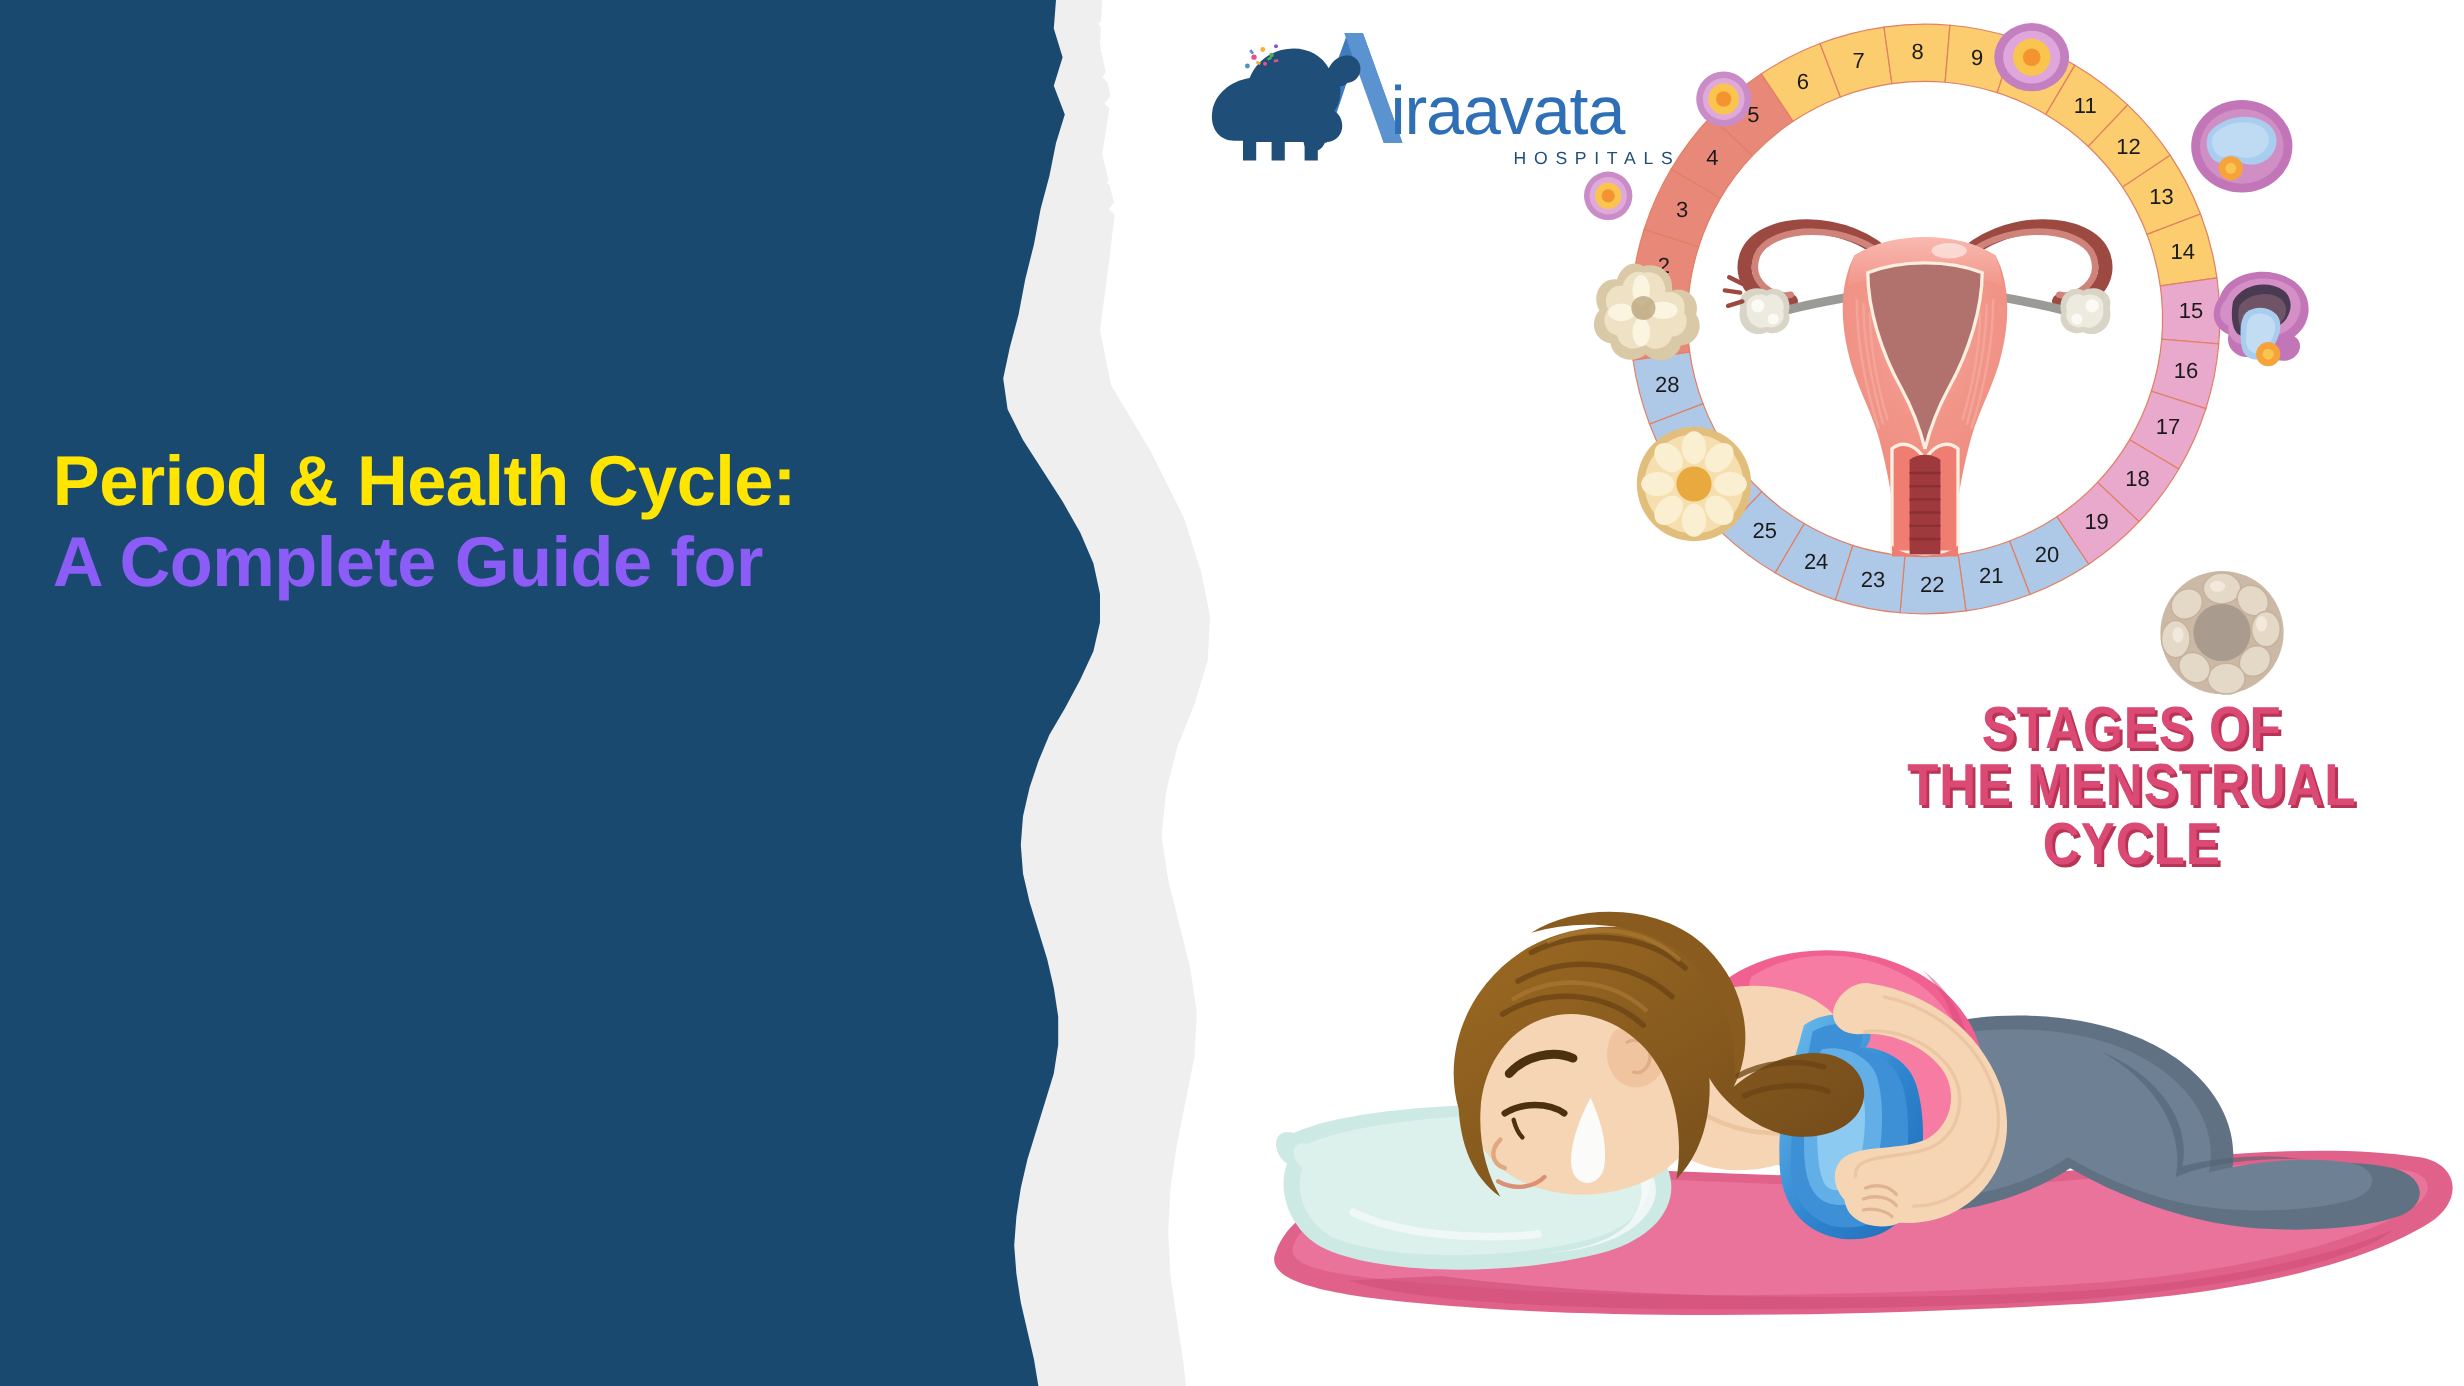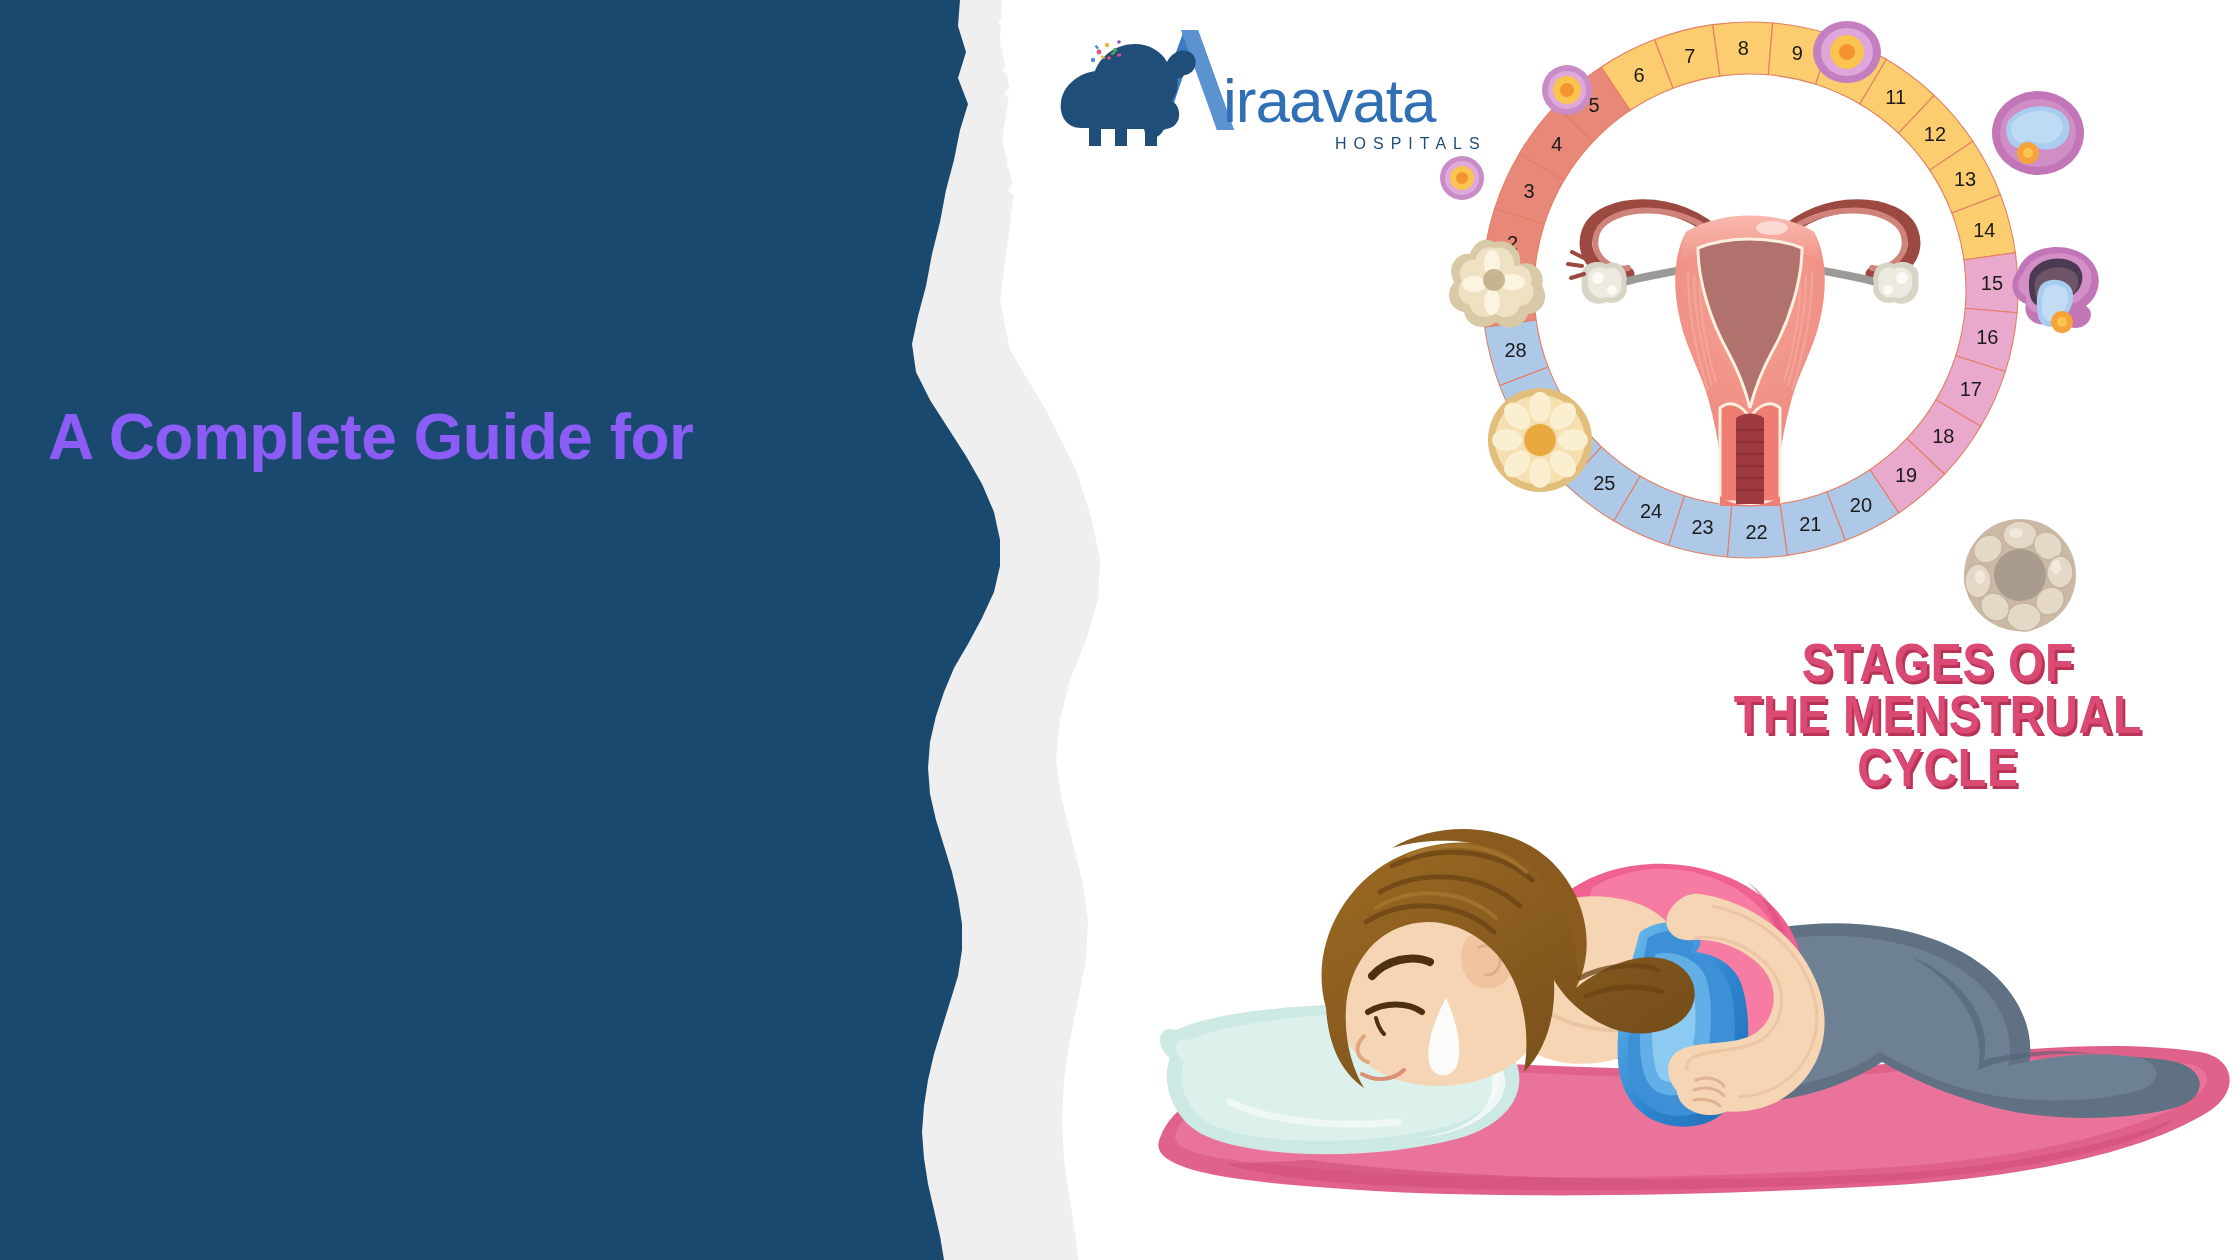--- a/index.html
+++ b/index.html
@@ -13,21 +13,21 @@
   #left-panel svg { display:block; width:1160px; height:1260px; }
 
   
   #headline { position:absolute; left:48px; top:400px; width:980px; }
   .hl-line { font-size:64px; line-height:1.16; font-weight:700;
              letter-spacing:-0.5px; white-space:pre-wrap; }
   .hl-accent { color:#FFE500; }
   .hl-plain  { color:#8b5cf6; }
 
   
-  #logo { position:absolute; left:1053px; top:18px; width:470px; height:140px; }
+  #logo { position:absolute; left:1094px; top:18px; width:470px; height:140px; }
   #logo svg { display:block; }
 
   
   #wheel-wrap { position:absolute; left:1430px; top:-10px; width:740px; height:700px; }
   #wheel-wrap svg { display:block; width:740px; height:700px; }
   .seg-num { font-family:"Liberation Sans","DejaVu Sans",sans-serif;
              font-size:20px; fill:#1a1a1a; text-anchor:middle;
              dominant-baseline:central; font-weight:400; }
 
   
@@ -93,20 +93,21 @@
                  L1082,1018 L1078,1030 L1076,1042 L1072,1054 L1072,1066
                  L1068,1078 L1068,1090 L1066,1102 L1066,1114 L1066,1126
                  L1068,1138 L1068,1150 L1072,1162 L1072,1174 L1078,1186
                  L1078,1198 L1084,1210 L1084,1222 L1090,1234 L1090,1246
                  L1094,1260 L1160,1260 L1160,0 Z" fill="#FFFFFF"></path>
       </g>
     </svg>
   </div>
 
   <div id="headline">
+    <div class="hl-line hl-accent">Period &amp; Health Cycle:</div>
     <div class="hl-line hl-plain">A Complete Guide for</div>
   </div>
 
   <div id="logo">
     <svg viewBox="0 0 470 140" xmlns="http://www.w3.org/2000/svg">
 
       <g>
         <path d="M95,112 L131,12 L145,12 L181,112 L164,112 L138,34 L112,112 Z" fill="#3E7CC0"></path>
         <path d="M128,12 L145,12 L181,112 L164,112 Z" fill="#5B93D0"></path>
       </g>

